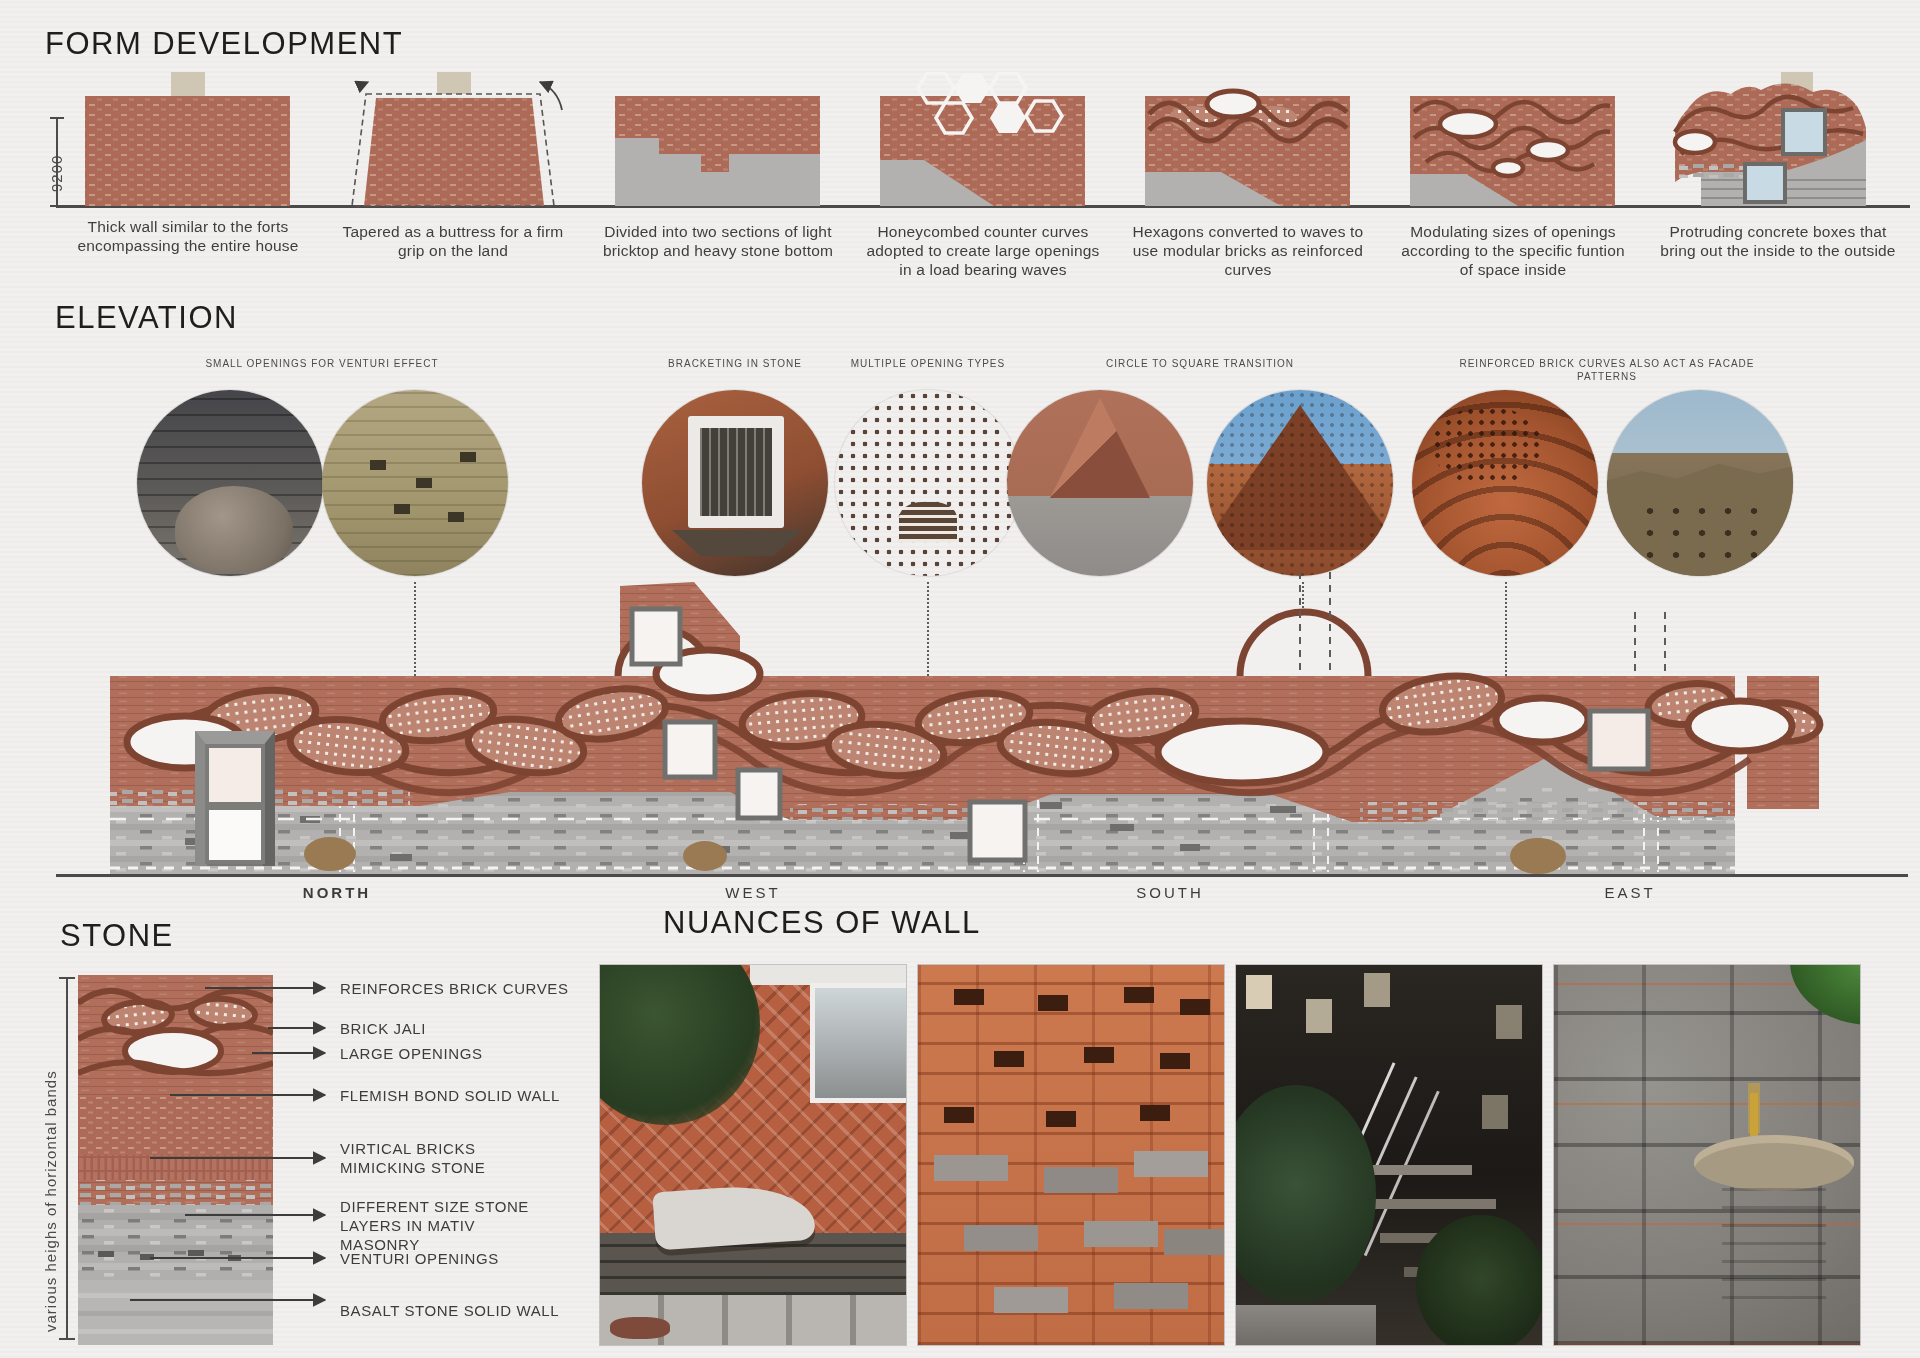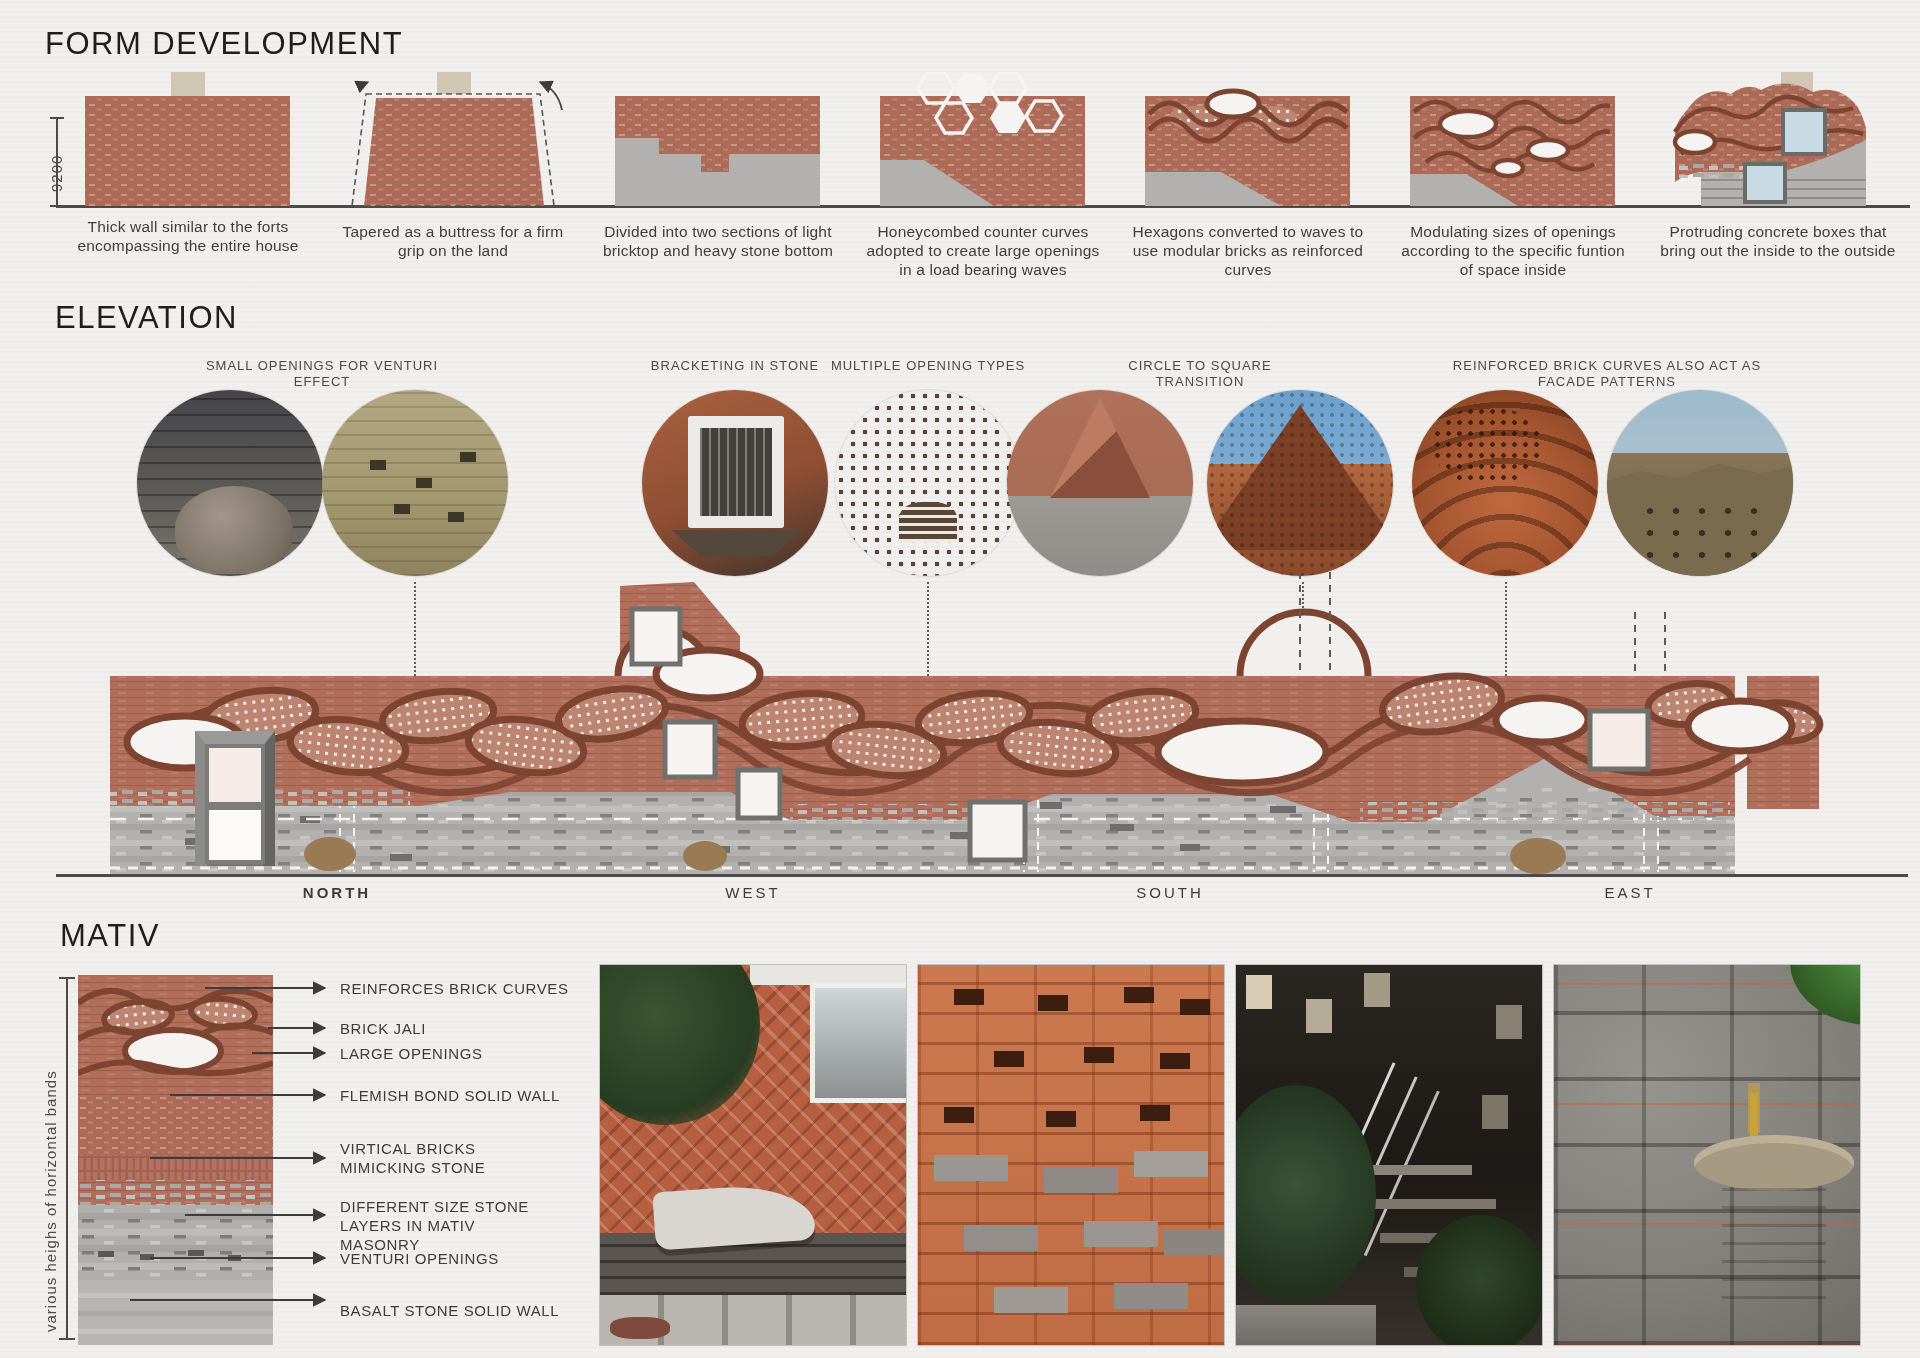--- a/index.html
+++ b/index.html
@@ -2,21 +2,21 @@
 <html><head>
 <meta charset="utf-8">
 <style>
   html,body{margin:0;padding:0;}
   body{width:1920px;height:1358px;background:#f1f0ee;font-family:"Liberation Sans",sans-serif;color:#2c2c2a;overflow:hidden;}
   #board{position:relative;width:1920px;height:1358px;background:
     repeating-linear-gradient(0deg, rgba(0,0,0,.015) 0 2px, transparent 2px 5px),#f1f0ee;}
   .abs{position:absolute;}
   .h1{font-size:31px;letter-spacing:1.5px;color:#1e1e1c;font-weight:400;}
   .cap{font-size:15.5px;line-height:1.24;color:#3e3e3c;text-align:center;letter-spacing:.2px;}
-  .callout{font-size:13px;line-height:1.25;color:#4a4a48;text-align:center;letter-spacing:1px;}
+  .callout{font-size:10px;line-height:1.25;color:#4a4a48;text-align:center;letter-spacing:1px;}
   .dir{font-size:15px;letter-spacing:3px;color:#3c3c3a;text-align:center;width:140px;}
   .laylab{font-size:15px;letter-spacing:.6px;color:#3c3c3a;line-height:1.25;}
   .circle{position:absolute;width:186px;height:186px;border-radius:50%;overflow:hidden;box-shadow:0 0 0 1px rgba(0,0,0,.08);}
   .leader{position:absolute;width:0;border-left:2px dotted #5c5c5a;}
   .photo{position:absolute;width:306px;height:380px;overflow:hidden;box-shadow:0 0 0 1px #c3c2c0;}
   .vtext{transform:rotate(-90deg);transform-origin:left top;font-size:15px;letter-spacing:1px;color:#4a4a48;white-space:nowrap;}
   .gline{position:absolute;background:#4b4a48;}
 </style>
 </head>
 <body>
@@ -314,21 +314,21 @@
 
 <div class="gline" style="left:56px;top:874px;width:1852px;height:3px;"></div>
 
 
 <div class="abs dir" style="left:267px;top:884px;font-weight:bold;">NORTH</div>
 <div class="abs dir" style="left:683px;top:884px;">WEST</div>
 <div class="abs dir" style="left:1100px;top:884px;">SOUTH</div>
 <div class="abs dir" style="left:1560px;top:884px;">EAST</div>
 
 
-<div class="abs h1" style="left:60px;top:918px;">MATIV</div>
+<div class="abs h1" style="left:60px;top:918px;">STONE</div>
 
 
 <div class="abs" style="left:66px;top:978px;width:2px;height:362px;background:#4c4b49;"></div>
 <div class="abs" style="left:59px;top:977px;width:16px;height:2px;background:#4c4b49;"></div>
 <div class="abs" style="left:59px;top:1338px;width:16px;height:2px;background:#4c4b49;"></div>
 <div class="abs vtext" style="left:42px;top:1332px;">various heighs of horizontal bands</div>
 
 
 <svg class="abs" style="left:78px;top:975px;" width="195" height="370" viewBox="0 0 195 370">
   <rect x="0" y="0" width="195" height="122" fill="url(#pBrickRow)"></rect>
@@ -378,20 +378,21 @@
 <div class="abs laylab" style="left:340px;top:980px;width:230px;">REINFORCES BRICK CURVES</div>
 <div class="abs laylab" style="left:340px;top:1020px;width:230px;">BRICK JALI</div>
 <div class="abs laylab" style="left:340px;top:1045px;width:230px;">LARGE OPENINGS</div>
 <div class="abs laylab" style="left:340px;top:1087px;width:230px;">FLEMISH BOND SOLID WALL</div>
 <div class="abs laylab" style="left:340px;top:1140px;width:180px;">VIRTICAL BRICKS MIMICKING STONE</div>
 <div class="abs laylab" style="left:340px;top:1198px;width:190px;">DIFFERENT SIZE STONE LAYERS IN MATIV MASONRY</div>
 <div class="abs laylab" style="left:340px;top:1250px;width:230px;">VENTURI OPENINGS</div>
 <div class="abs laylab" style="left:340px;top:1292px;width:230px;margin-top:10px;">BASALT STONE SOLID WALL</div>
 
 
+<div class="abs h1" style="left:663px;top:905px;">NUANCES OF WALL</div>
 
 
 <div class="photo" style="left:600px;top:965px;background:
   repeating-linear-gradient(45deg, rgba(255,235,225,.22) 0 3px, transparent 3px 17px),
   repeating-linear-gradient(-45deg, rgba(70,25,12,.28) 0 3px, transparent 3px 17px),
   #b65f41;">
   <div class="abs" style="left:150px;top:0;width:156px;height:20px;background:#e8e6e2;"></div>
   <div class="abs" style="left:210px;top:18px;width:96px;height:110px;background:linear-gradient(#cfd6d8,#8c8f90);border:5px solid #efeeec;"></div>
   <div class="abs" style="left:-30px;top:-40px;width:190px;height:200px;border-radius:50%;background:radial-gradient(circle at 45% 45%, #3c5531, #273c21 65%, rgba(30,45,25,0));"></div>
   <div class="abs" style="left:0;top:268px;width:306px;height:62px;background:#5a564f;background-image:repeating-linear-gradient(0deg, rgba(0,0,0,.4) 0 3px, transparent 3px 16px);"></div>

